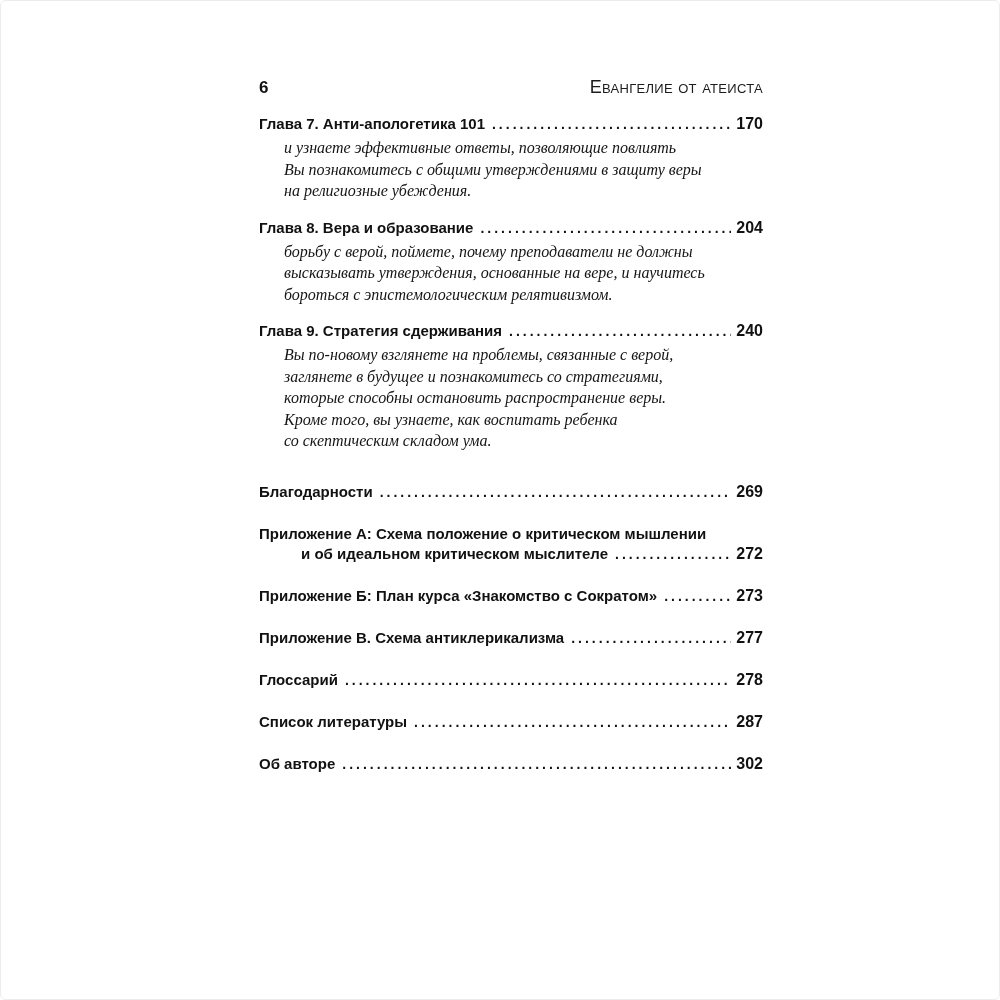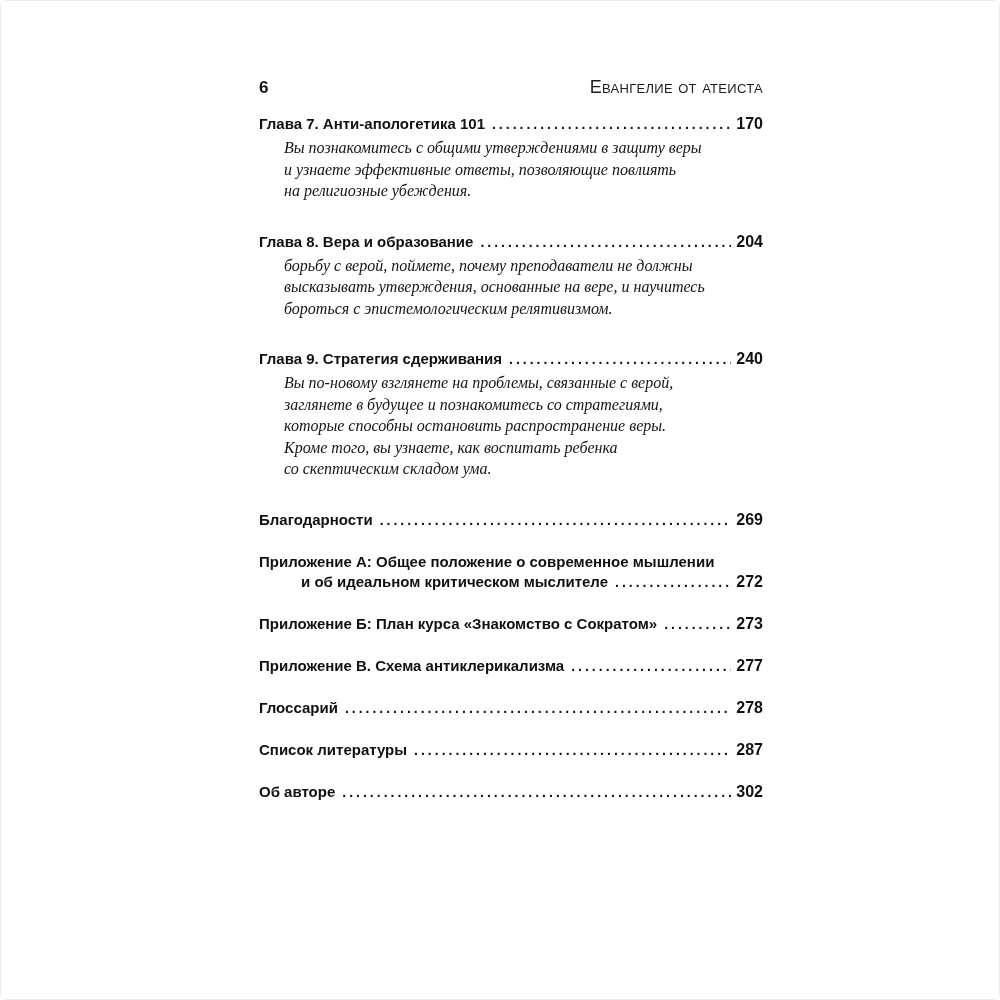--- a/index.html
+++ b/index.html
@@ -40,21 +40,21 @@
     font-variant: small-caps;
     font-size: 18px;
     letter-spacing: 0.3px;
     color: #1c1c1c;
     line-height: 20px;
   }
   .entry {
     font-weight: bold;
     font-size: 15px;
   }
-  .entry-chapter { margin-top: 30px; }
+  .entry-chapter { margin-top: 16px; }
   .entry-chapter:first-of-type { margin-top: 0; }
   .entry-back { margin-top: 22px; }
   .entry-back.first-back { margin-top: 30px; }
   .toc-line {
     display: flex;
     align-items: baseline;
     line-height: 20px;
   }
   .toc-line.indent { padding-left: 42px; }
   .toc-text { white-space: pre-wrap; }
@@ -97,22 +97,22 @@
       <span class="running-title">Евангелие от атеиста</span>
     </div>
     <div id="toc-entries">
         <div class="entry entry-chapter">
           <div class="toc-line">
             <span class="toc-text">Глава 7. Анти-апологетика 101</span>
             <span class="dots"></span>
             <span class="toc-page">170</span>
           </div>
           <div class="desc">
+            <div class="desc-line">и узнаете эффективные ответы, позволяющие повлиять</div>
             <div class="desc-line">Вы познакомитесь с общими утверждениями в защиту веры</div>
-            <div class="desc-line">и узнаете эффективные ответы, позволяющие повлиять</div>
             <div class="desc-line">на религиозные убеждения.</div>
           </div>
         </div>
         <div class="entry entry-chapter">
           <div class="toc-line">
             <span class="toc-text">Глава 8. Вера и образование</span>
             <span class="dots"></span>
             <span class="toc-page">204</span>
           </div>
           <div class="desc">
@@ -137,21 +137,21 @@
         </div>
         <div class="entry entry-back first-back">
           <div class="toc-line">
             <span class="toc-text">Благодарности</span>
             <span class="dots"></span>
             <span class="toc-page">269</span>
           </div>
         </div>
         <div class="entry entry-back">
           <div class="toc-line">
-            <span class="toc-text">Приложение А: Общее положение о современное мышлении</span>
+            <span class="toc-text">Приложение А: Схема положение о критическом мышлении</span>
           </div>
           <div class="toc-line indent">
             <span class="toc-text">и об идеальном критическом мыслителе</span>
             <span class="dots"></span>
             <span class="toc-page">272</span>
           </div>
         </div>
         <div class="entry entry-back">
           <div class="toc-line">
             <span class="toc-text">Приложение Б: План курса «Знакомство с Сократом»</span>

